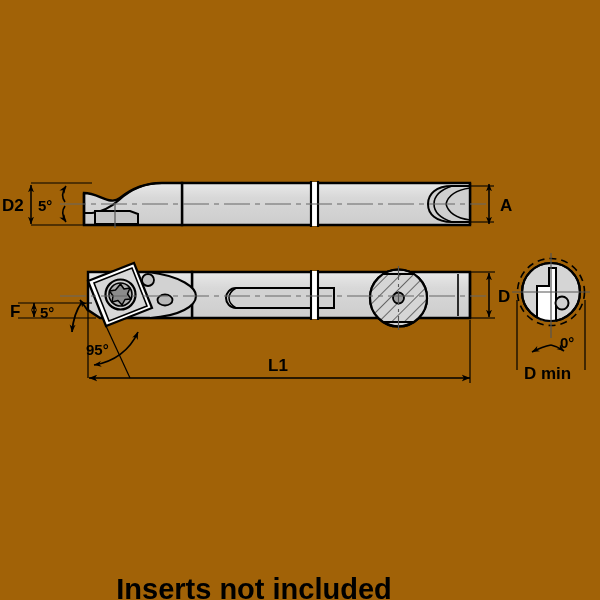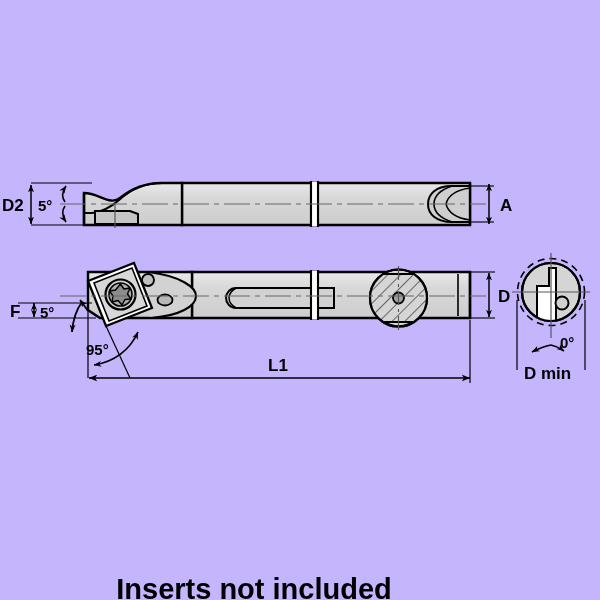--- a/index.html
+++ b/index.html
@@ -12,21 +12,21 @@
     width: 600px;
     height: 600px;
     overflow: hidden;
     font-family: "Liberation Sans", sans-serif;
     color: #000000;
   }
   #drawing-root {
     position: relative;
     width: 600px;
     height: 600px;
-    background: #c4b5fd;
+    background: #a16207;
   }
   #tech-drawing {
     position: absolute;
     left: 0;
     top: 0;
     width: 600px;
     height: 600px;
     display: block;
   }
   .caption-layer {

